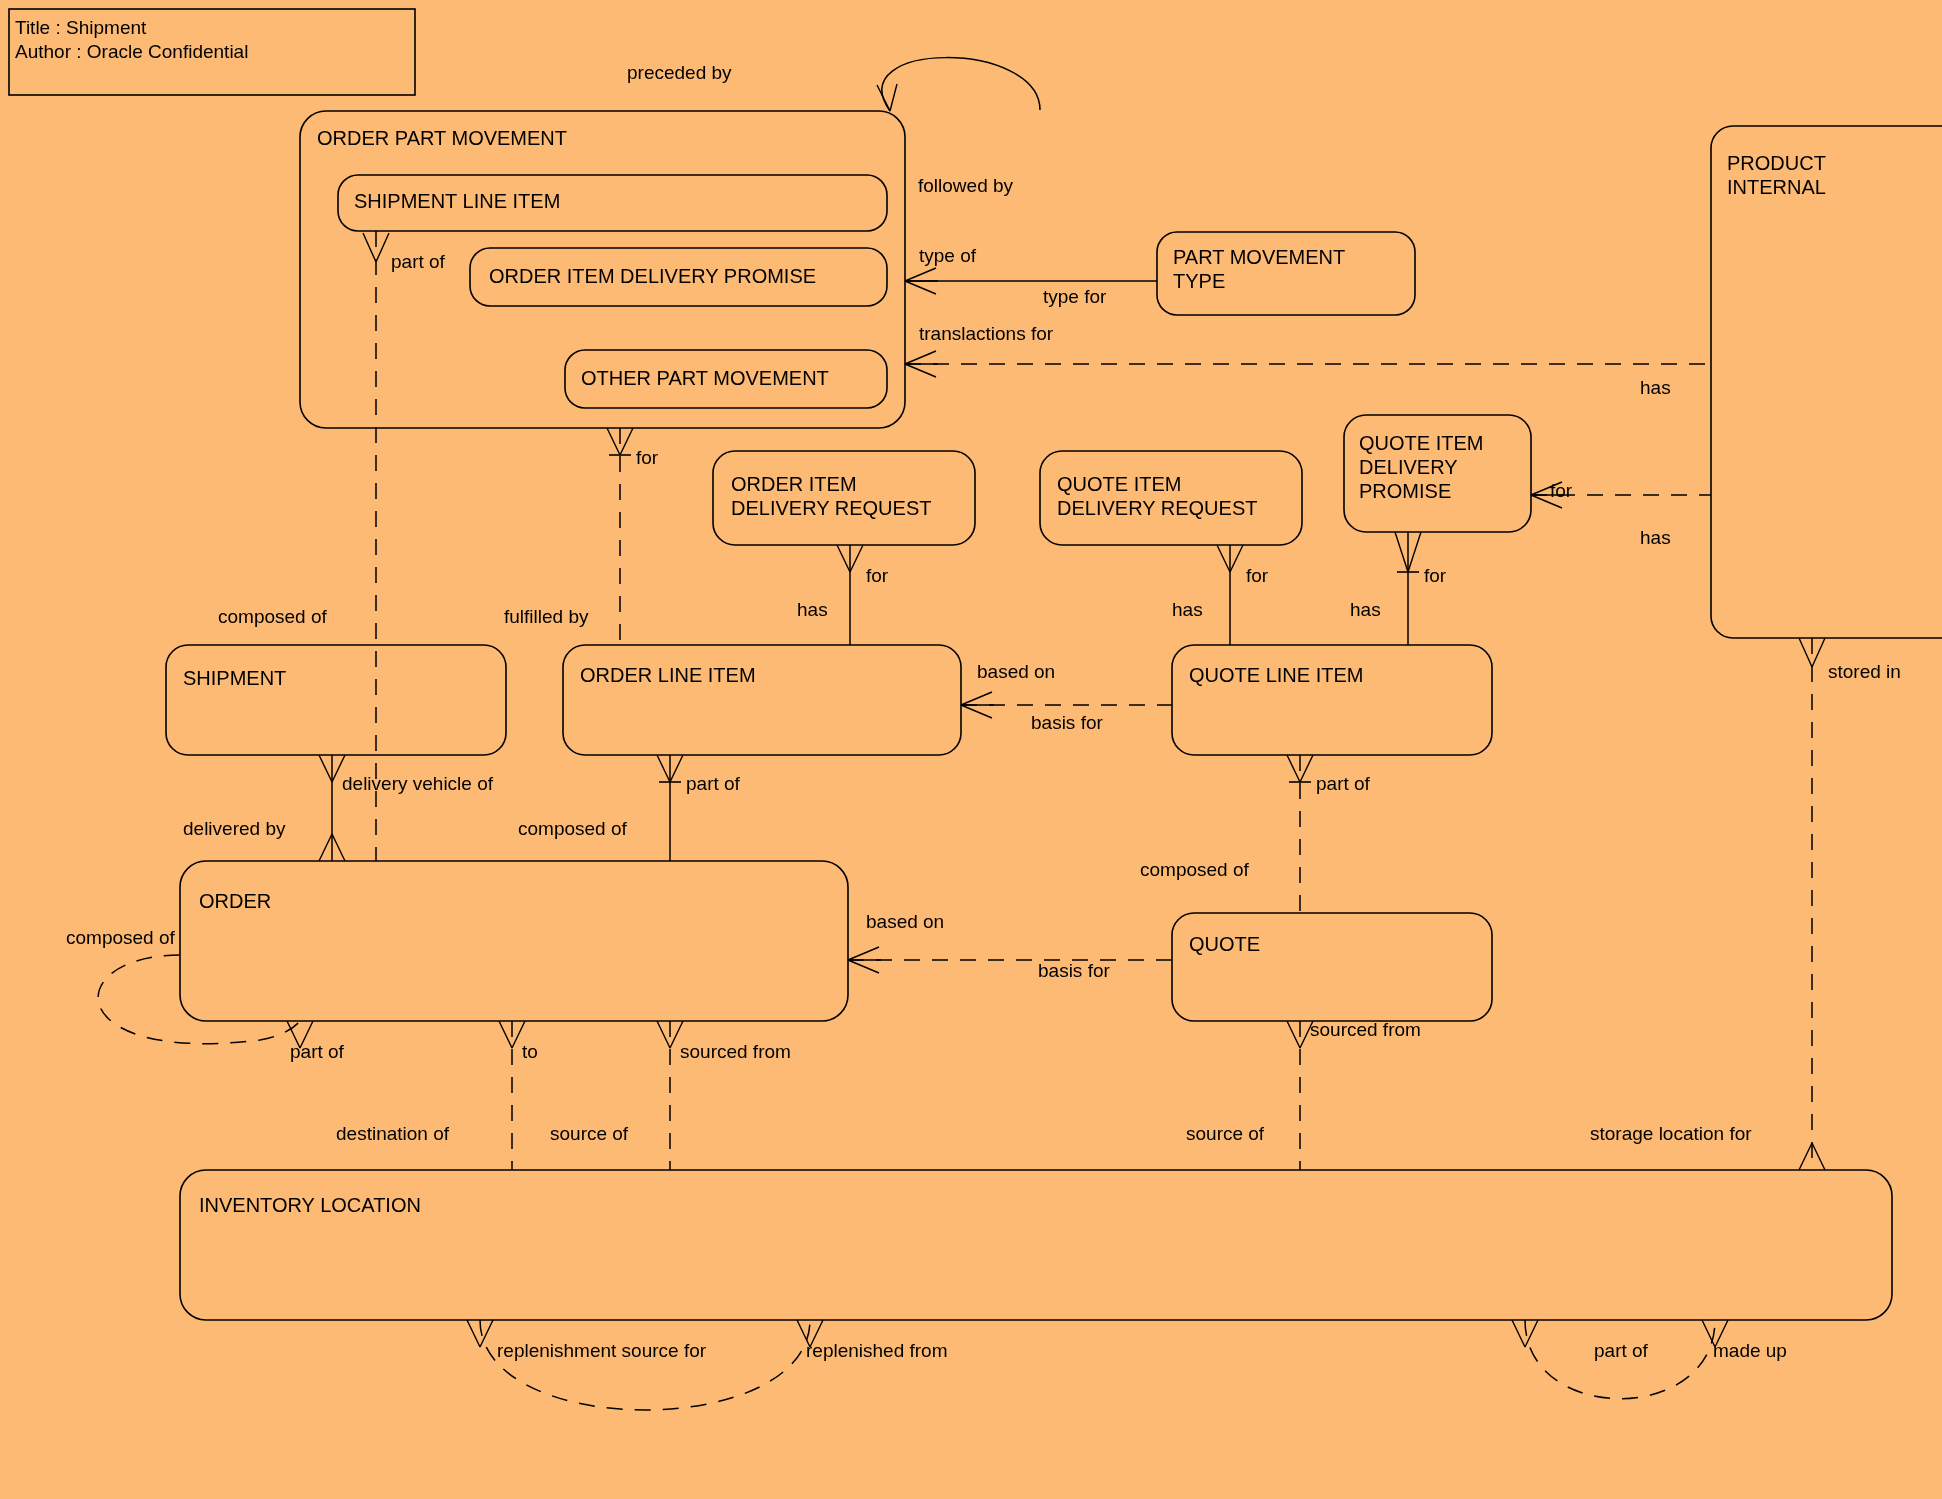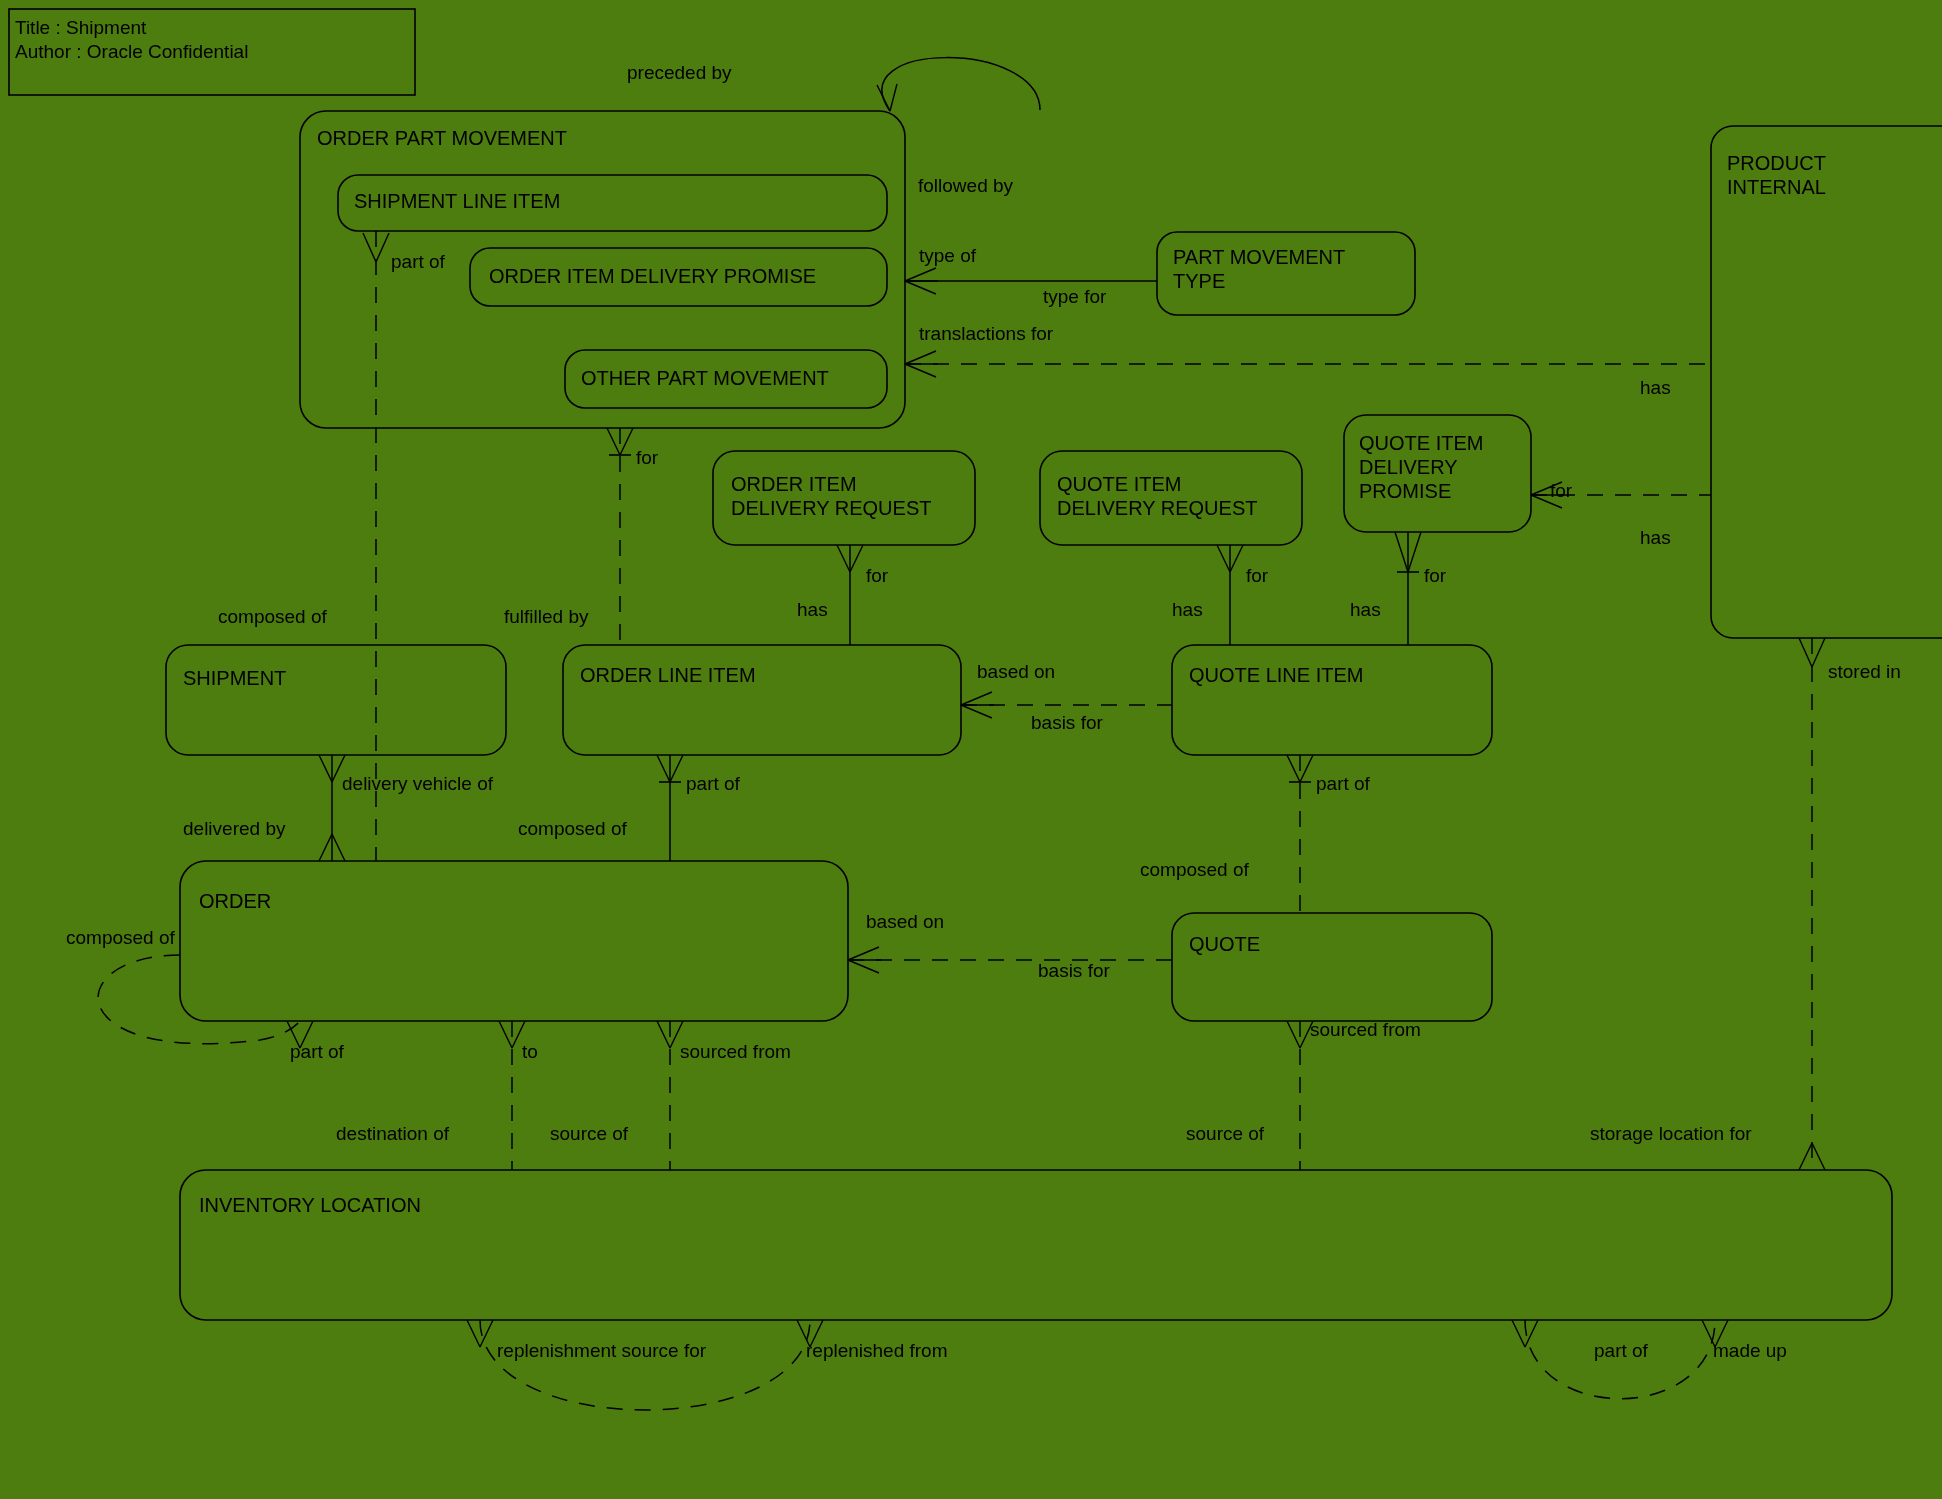--- a/index.html
+++ b/index.html
@@ -1,17 +1,17 @@
 <!DOCTYPE html>
 <html><head>
 <meta charset="utf-8">
 <style>
   html,body{margin:0;padding:0;background:#ffffff;}
   body{font-family:"Liberation Sans", sans-serif;}
-  #canvas{position:relative;width:1942px;height:1499px;background:#4d7c0f;overflow:hidden;}
+  #canvas{position:relative;width:1942px;height:1499px;background:#fdba74;overflow:hidden;}
   svg#diagram{position:absolute;left:0;top:0;width:1942px;height:1499px;}
   .ent-rect{fill:none;stroke:#000;stroke-width:1.6;}
   .title-rect{fill:none;stroke:#000;stroke-width:1.6;}
   .rel-solid{fill:none;stroke:#000;stroke-width:1.5;}
   .rel-dashed{fill:none;stroke:#000;stroke-width:1.5;stroke-dasharray:16 12;}
   .crow{fill:none;stroke:#000;stroke-width:1.4;}
   .bar{stroke:#000;stroke-width:1.6;}
   text{font-family:"Liberation Sans", sans-serif;fill:#000;}
   .ent-label{font-size:20px;}
   .rel-label{font-size:19px;}

